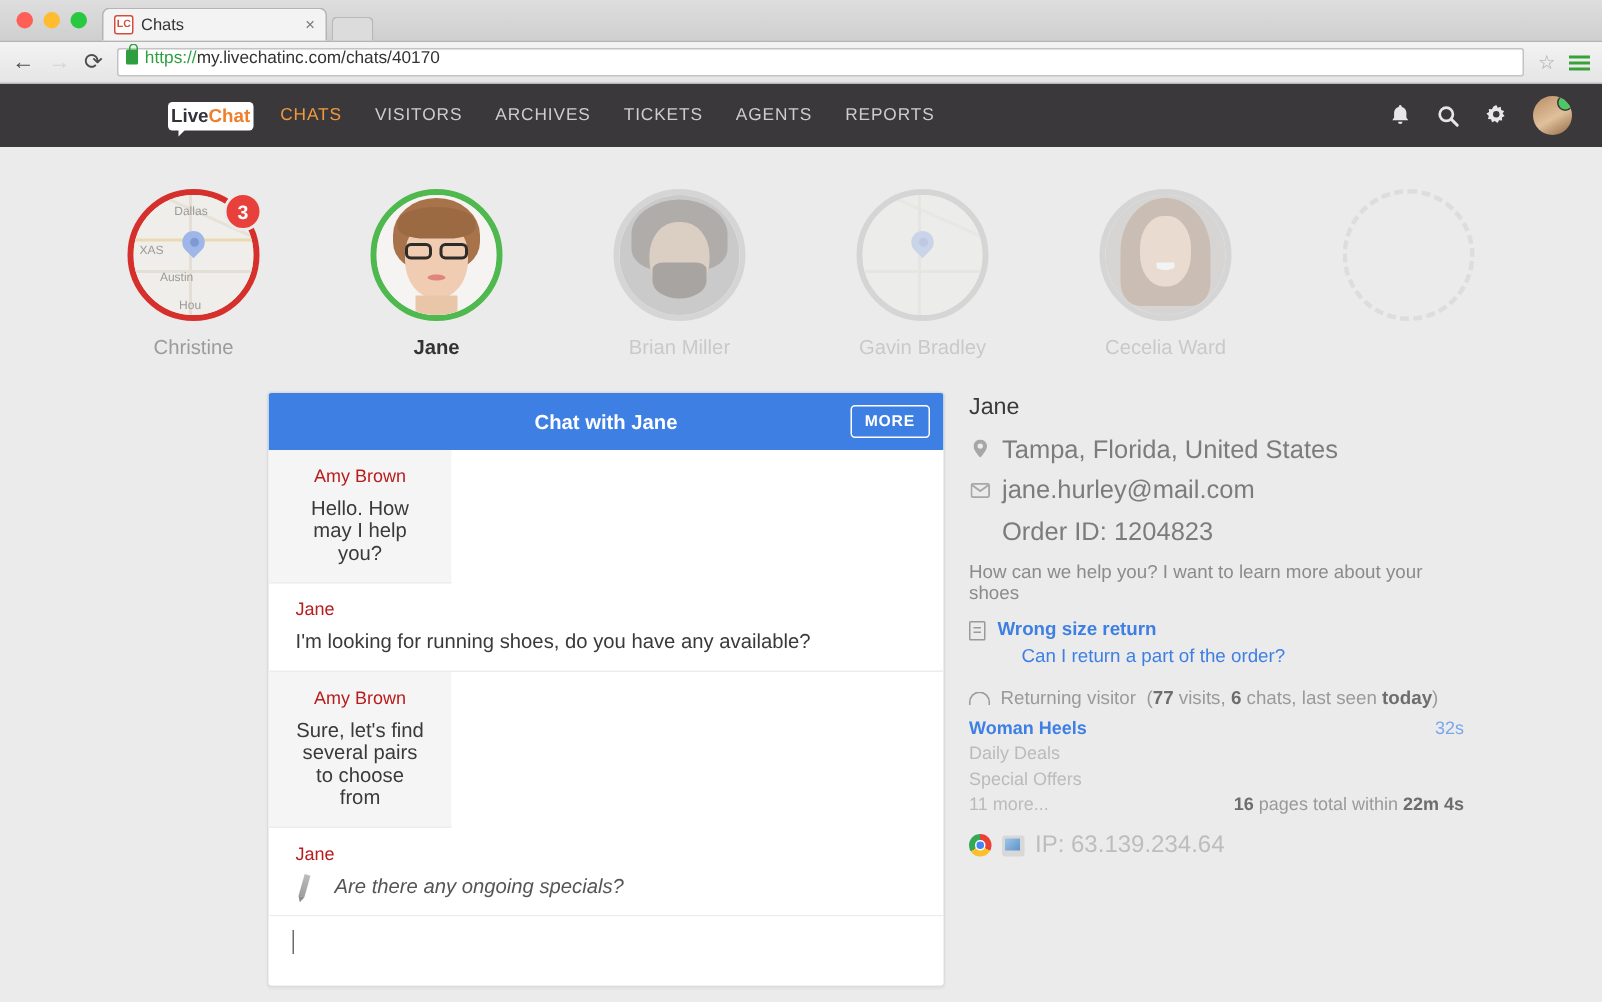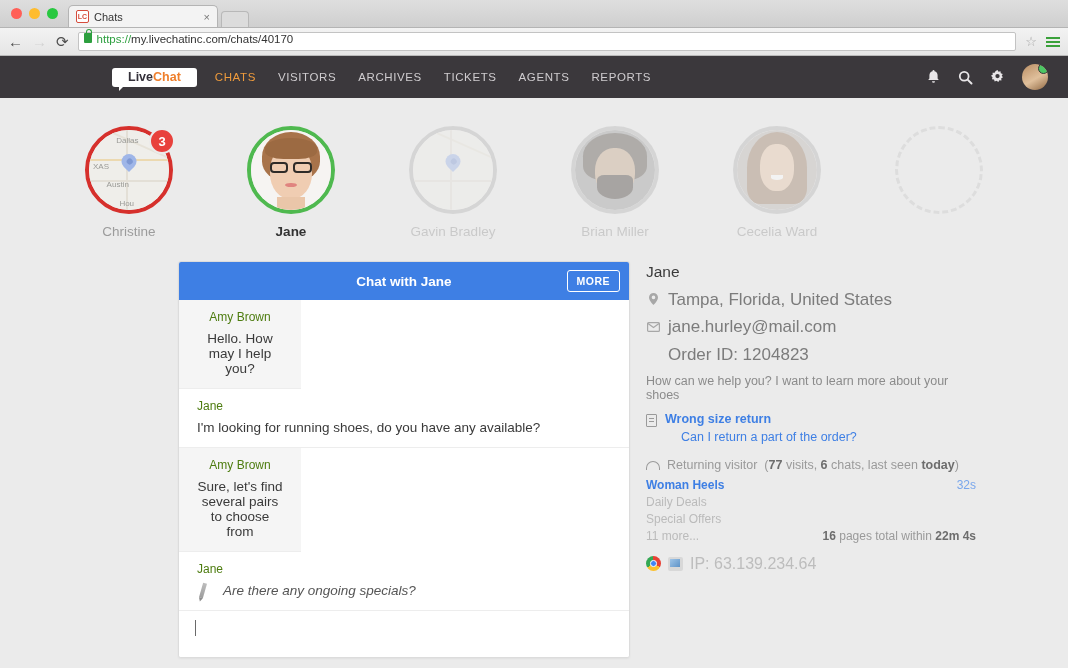--- a/index.html
+++ b/index.html
@@ -92,21 +92,21 @@
   
   .appnav {
     height: 42px;
     background: #3b383c;
     display: flex; align-items: center;
     padding: 0 20px 0 112px;
   }
   .logo {
     background: #fff;
     border-radius: 3px;
-    padding: 2px 16px 3px;
+    padding: 2px 2px 3px;
     font-size: 12.5px; font-weight: bold;
     position: relative;
     margin-right: 18px;
   }
   .logo .a { color: #34313a; }
   .logo .b { color: #ef7f2c; }
   .logo::after {
     content:""; position:absolute; left: 7px; bottom: -4px;
     border-left: 5px solid #fff;
     border-bottom: 5px solid transparent;
@@ -255,21 +255,21 @@
   .chat-title { color: #fff; font-size: 13.5px; font-weight: bold; }
   .more-btn {
     position: absolute; right: 9px;
     border: 1.5px solid #fff; border-radius: 3px;
     color: #fff; font-size: 10.5px; font-weight: bold;
     letter-spacing: .5px;
     padding: 4px 9px; cursor: pointer; background: transparent;
   }
   .msg { padding: 10px 18px 12px; border-bottom: 1px solid #ededed; }
   .msg.agent { background: #f5f5f5; }
-  .msg-author { font-size: 12px; color: #4d7c0f; margin-bottom: 7px; }
+  .msg-author { font-size: 12px; color: #b91c1c; margin-bottom: 7px; }
   .msg-text { font-size: 13.5px; color: #3a3a3a; }
   .msg.typing .msg-text {
     font-style: italic; color: #555; display: flex; align-items: center; gap: 18px;
   }
   .pencil {
     display:inline-block; width: 4px; height: 15px;
     background: linear-gradient(#bdbdbd,#9d9d9d);
     transform: rotate(16deg);
     position: relative; margin-left: 4px;
   }
@@ -453,42 +453,42 @@
             <span class="neck"></span>
         </div>
       </div>
     </div>
     <div class="agent-name">Jane</div>
   </div>
 
   <div class="agent dim">
     <div class="ava">
       <div class="inner">
+        <div class="face brian">
+          <span class="hair"></span>
+            <span class="skin"></span>
+            <span class="beard"></span>
+        </div>
+      </div>
+    </div>
+    <div class="agent-name">Brian Miller</div>
+  </div>
+
+  <div class="agent dim">
+    <div class="ava">
+      <div class="inner">
         <div class="map-av">
           <span class="rd d1"></span>
             <span class="rd h2"></span>
             <span class="rd v1"></span>
           <span class="pin"></span>
         </div>
       </div>
     </div>
     <div class="agent-name">Gavin Bradley</div>
-  </div>
-
-  <div class="agent dim">
-    <div class="ava">
-      <div class="inner">
-        <div class="face brian">
-          <span class="hair"></span>
-            <span class="skin"></span>
-            <span class="beard"></span>
-        </div>
-      </div>
-    </div>
-    <div class="agent-name">Brian Miller</div>
   </div>
 
   <div class="agent dim">
     <div class="ava">
       <div class="inner">
         <div class="face cecelia">
           <span class="hair"></span>
             <span class="skin"></span>
             <span class="smile"></span>
         </div>

